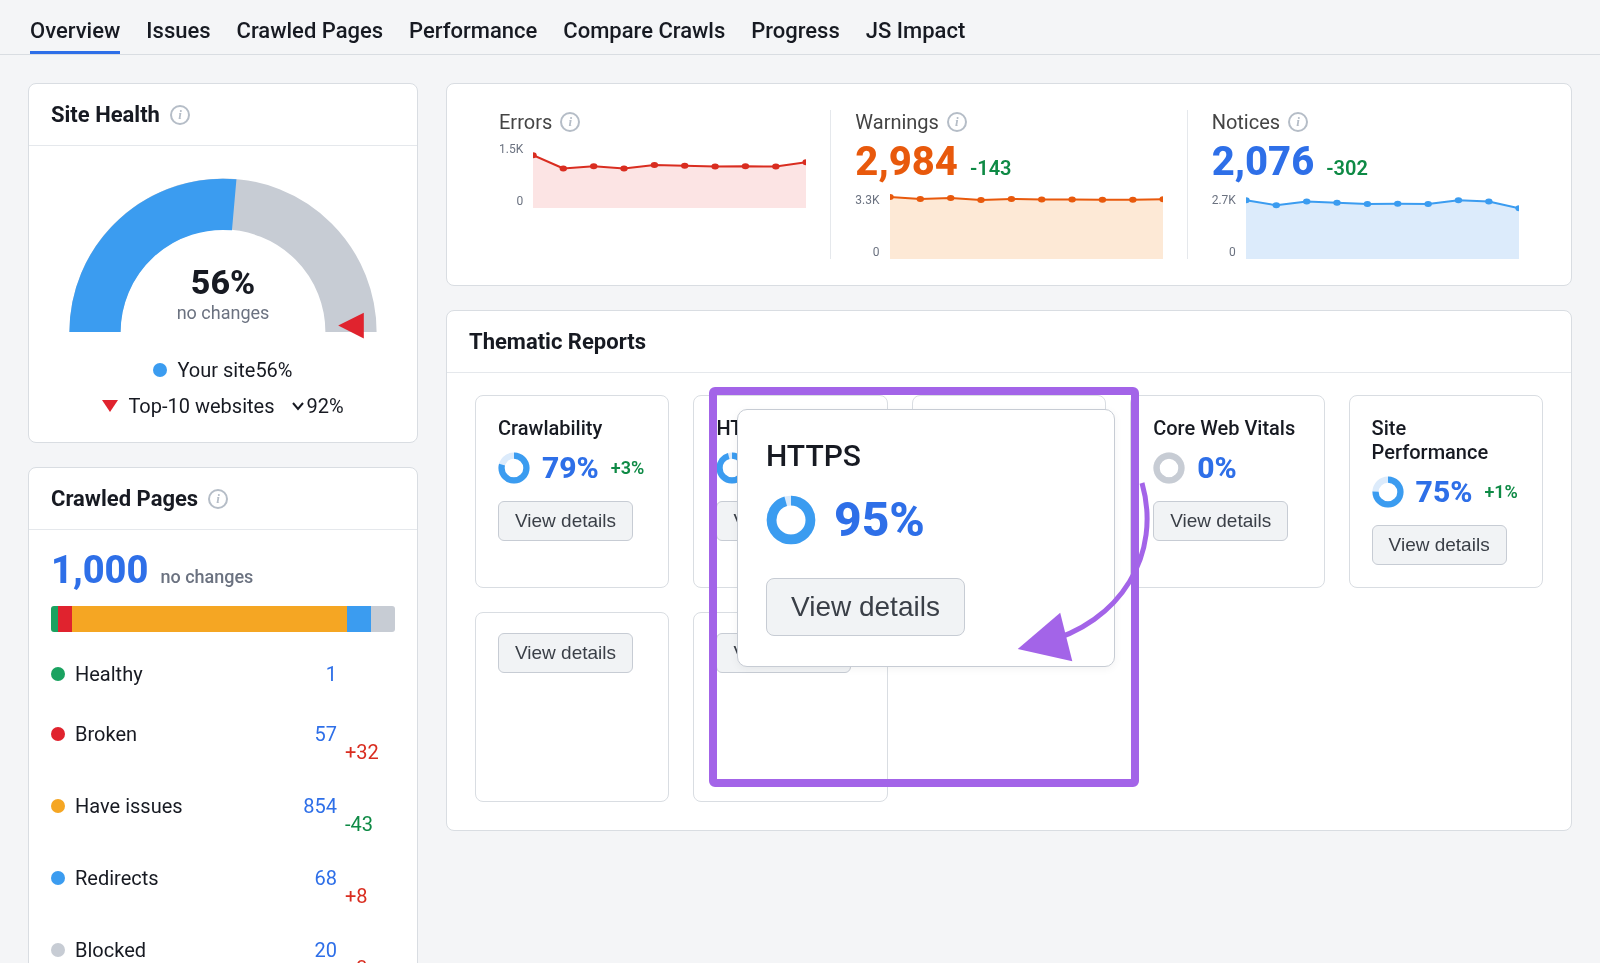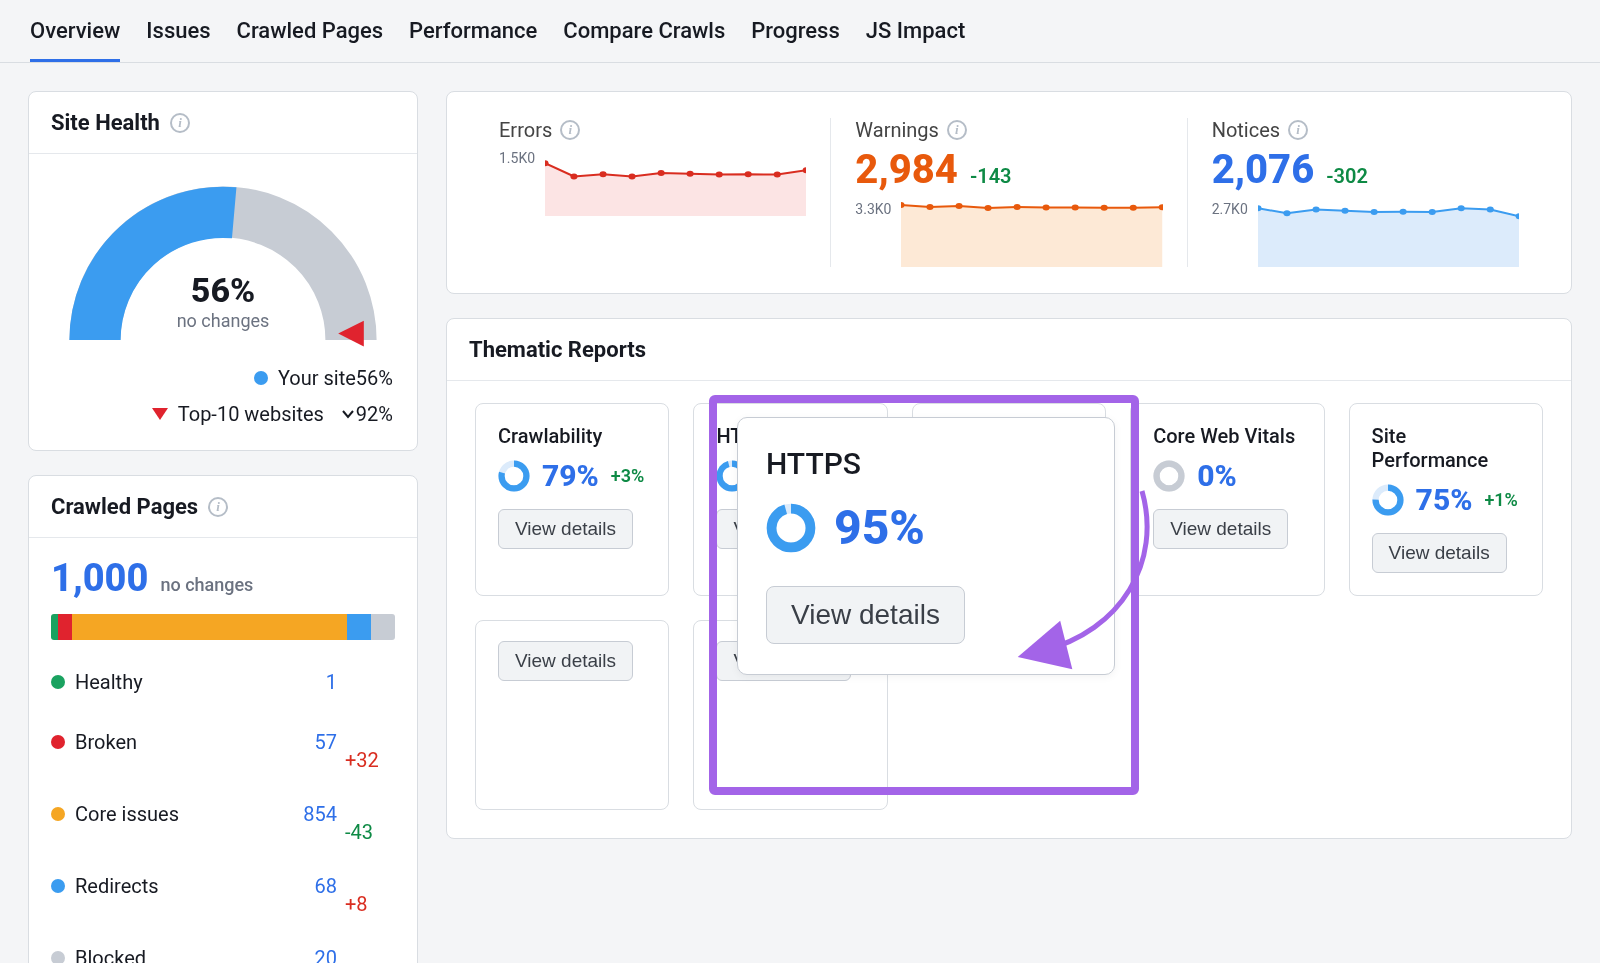--- a/index.html
+++ b/index.html
@@ -11,21 +11,21 @@
   width: 1600px;
 }
 .tabs {
   display: flex;
   gap: 26px;
   padding: 14px 30px 0 30px;
   background: #f4f5f7;
   border-bottom: 1px solid #d9dde2;
 }
 .tab {
-  padding: 4px 0 16px 0;
+  padding: 4px 0 8px 0;
   font-size: 22px;
   font-weight: 500;
   color: #171a22;
   cursor: pointer;
   border-bottom: 3px solid transparent;
 }
 .tab.active {
   color: #171a22;
   border-bottom-color: #2e6fe8;
 }
@@ -59,21 +59,21 @@
   font-size:13px; font-weight:700; color:#b5bdc7; font-style:italic;
   font-family: Georgia, serif;
 }
 
 
 .gauge-wrap { position:relative; width:320px; height:180px; margin:8px auto 0 auto; }
 .gauge-center { position:absolute; left:0; right:0; top:90px; text-align:center; }
 .gauge-pct { font-size:34px; font-weight:800; }
 .gauge-sub { font-size:18px; color:#6b7280; }
 
-.legend-row { display:flex; align-items:center; justify-content:flex-end; padding:6px 2px; font-size:20px; }
+.legend-row { display:flex; align-items:center; justify-content:center; padding:6px 2px; font-size:20px; }
 .legend-left { display:flex; align-items:center; gap:10px; }
 .dot { width:14px; height:14px; border-radius:50%; display:inline-block; }
 .tri-down { width:0; height:0; border-left:8px solid transparent; border-right:8px solid transparent; border-top:12px solid #e0232e; display:inline-block; }
 .chev { margin-left:6px; }
 
 
 .big-num { font-size:38px; font-weight:800; color:#2e6fe8; }
 .nochg { font-size:18px; color:#6b7280; margin-left:8px; font-weight:500; }
 .stackbar { display:flex; height:26px; width:100%; border-radius:3px; overflow:hidden; margin:14px 0 18px 0; }
 .seg { height:100%; }
@@ -96,21 +96,21 @@
 .metric-value-row { display:flex; align-items:baseline; gap:12px; margin-top:4px; }
 .metric-value { font-size:40px; font-weight:800; }
 .metric.red .metric-value { color:#d92d20; }
 .metric.orange .metric-value { color:#e8590c; }
 .metric.blue .metric-value { color:#2e6fe8; }
 .metric .mdelta { font-size:20px; font-weight:600; }
 .mdelta.up { color:#d92d20; }
 .mdelta.down { color:#0e8a45; }
 
 .spark-wrap { display:flex; align-items:flex-start; gap:10px; margin-top:8px; }
-.spark-labels { display:flex; flex-direction:row; justify-content:space-between; height:66px; font-size:14px; color:#6b7280; text-align:right; }
+.spark-labels { display:flex; flex-direction:column; justify-content:space-between; height:66px; font-size:12px; color:#6b7280; text-align:right; }
 .spark { flex:1; height:66px; }
 
 
 .thematic-body { padding: 22px 28px 28px; position:relative; }
 .rep-grid { display:grid; grid-template-columns:repeat(5, 1fr); gap:24px; }
 .rep-card {
   border:1px solid #d9dde2; border-radius:8px; padding:20px 22px 22px;
   background:#fff; min-height:190px;
 }
 .rep-title { font-size:20px; font-weight:500; color:#171a22; margin-bottom:10px; }
@@ -233,21 +233,21 @@
               <div class="label">
                 <span class="dot" style="background:#e0232e"></span>
                 <span>Broken</span>
               </div>
               <span class="val">57</span>
               <span class="delta posred">+32</span>
             </div>
             <div class="cp-row">
               <div class="label">
                 <span class="dot" style="background:#f5a623"></span>
-                <span>Core issues</span>
+                <span>Have issues</span>
               </div>
               <span class="val">854</span>
               <span class="delta pos">-43</span>
             </div>
             <div class="cp-row">
               <div class="label">
                 <span class="dot" style="background:#3b9cf0"></span>
                 <span>Redirects</span>
               </div>
               <span class="val">68</span>

